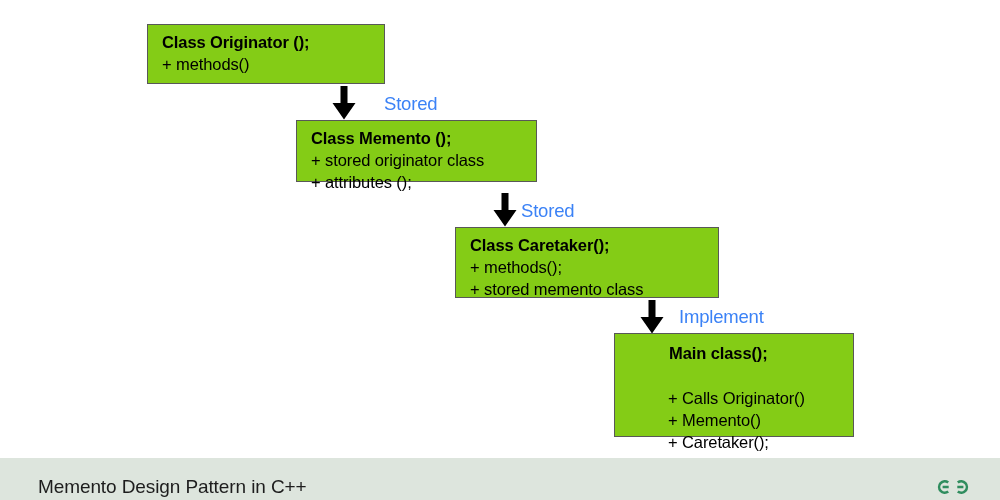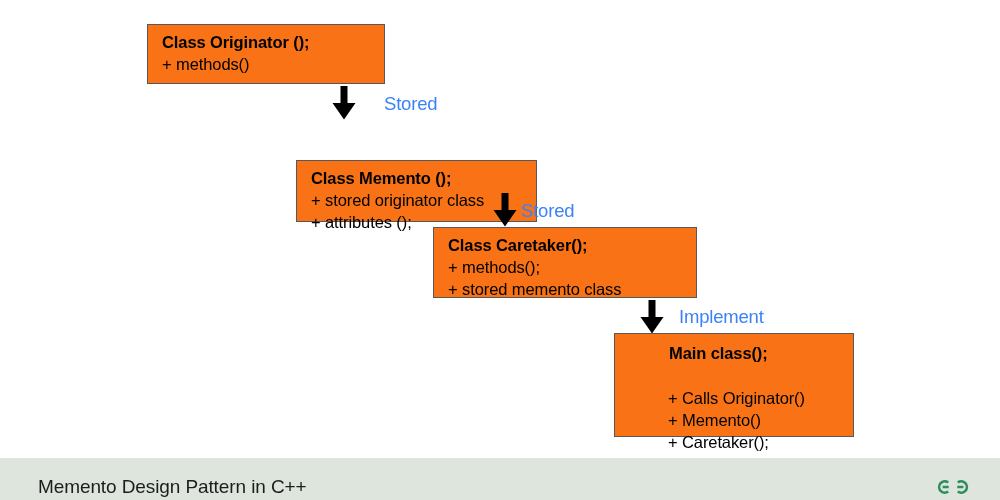--- a/index.html
+++ b/index.html
@@ -19,21 +19,21 @@
     position: relative;
     width: 1000px;
     height: 500px;
     background: #ffffff;
   }
 
   
   .class-box {
     position: absolute;
     border: 1.5px solid #585858;
-    background: #f97316;
+    background: #84cc16;
     padding: 6px 12px 8px 14px;
   }
   .class-title {
     font-weight: bold;
     font-size: 16.5px;
     color: #000000;
     line-height: 1.42;
     white-space: nowrap;
     letter-spacing: -0.1px;
   }
@@ -41,22 +41,22 @@
     font-weight: normal;
     font-size: 16.5px;
     color: #000000;
     line-height: 1.33;
     white-space: nowrap;
     letter-spacing: -0.1px;
   }
 
   
   #box-originator { left: 147px;  top: 24px;  width: 238px; height: 60px; }
-  #box-memento    { left: 296px;  top: 120px; width: 241px; height: 62px; margin-top: 40px; }
-  #box-caretaker  { left: 433px;  top: 227px; width: 264px; height: 71px; }
+  #box-memento    { left: 296px;  top: 120px; width: 241px; height: 62px; }
+  #box-caretaker  { left: 455px;  top: 227px; width: 264px; height: 71px; }
   #box-main       { left: 614px;  top: 333px; width: 240px; height: 104px;
                     padding: 8px 12px 8px 26px; }
 
   #box-main .class-title {
     padding-left: 28px;
   }
   #box-main .members-block {
     margin-top: 23px;
     padding-left: 27px;
   }

